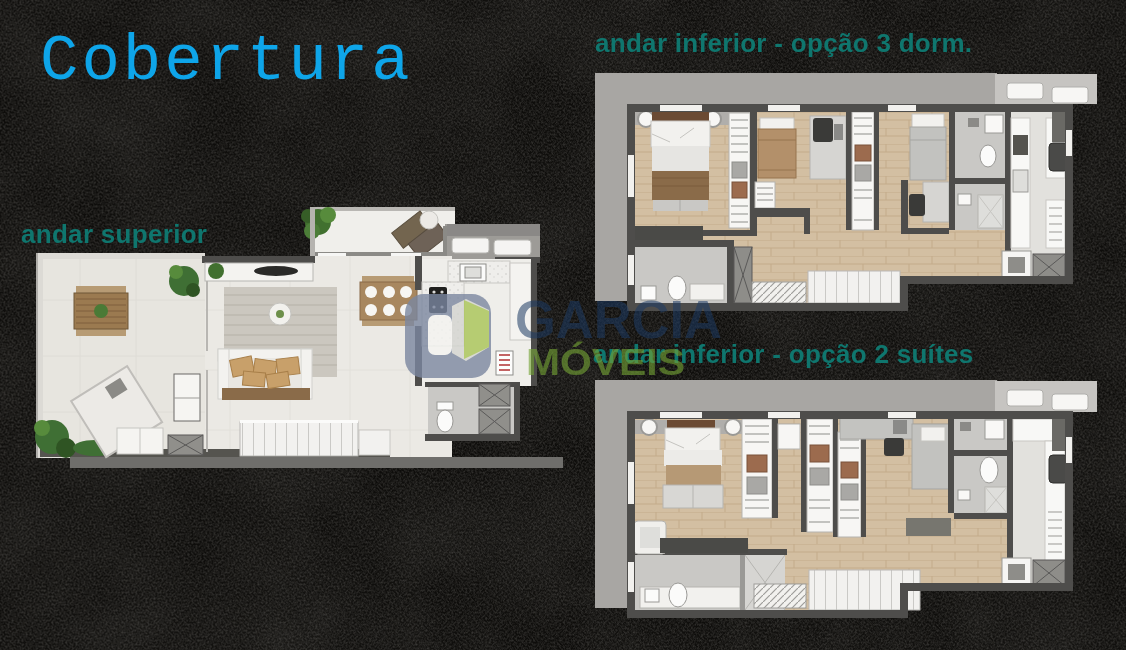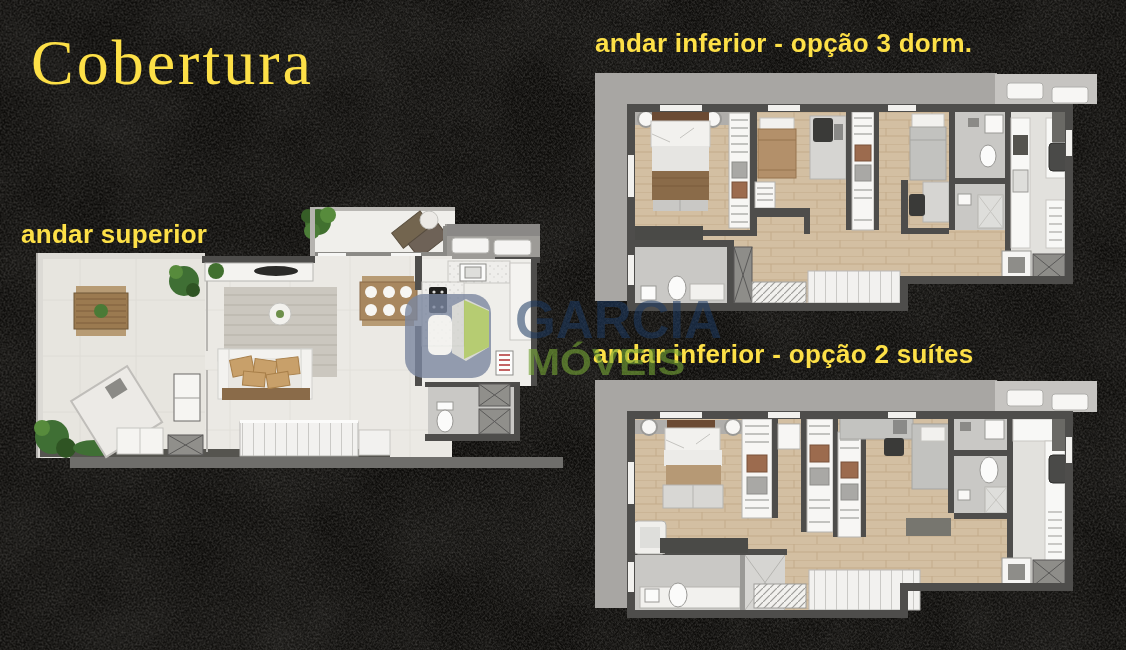--- a/index.html
+++ b/index.html
@@ -1,19 +1,19 @@
 <!DOCTYPE html>
 <html><head>
 <meta charset="utf-8">
 <style>
 html,body{margin:0;padding:0;background:#000;}
 #stage{position:relative;width:1126px;height:650px;background:#0e0d0b;overflow:hidden;font-family:"Liberation Sans",sans-serif;}
 #noise{position:absolute;left:0;top:0;width:1126px;height:650px;}
-.lbl{position:absolute;color:#fde047;font-weight:bold;font-size:26px;letter-spacing:0.3px;white-space:nowrap;}
-#title{position:absolute;left:31px;top:26px;color:#fde047;font-family:Liberation Serif, serif;font-size:64px;letter-spacing:3px;}
+.lbl{position:absolute;color:#0f766e;font-weight:bold;font-size:26px;letter-spacing:0.3px;white-space:nowrap;}
+#title{position:absolute;left:40px;top:26px;color:#0ea5e9;font-family:Liberation Mono, monospace;font-size:64px;letter-spacing:3px;}
 </style>
 </head>
 <body>
 <div id="stage">
 <svg id="noise" width="1126" height="650">
 <filter id="nz">
         <feTurbulence type="fractalNoise" baseFrequency="0.5" numOctaves="2" seed="7" stitchTiles="stitch"></feTurbulence>
         <feColorMatrix type="matrix" values="0 0 0 0 0.6  0 0 0 0 0.58  0 0 0 0 0.55  1.4 0 0 0 -0.45"></feColorMatrix>
       </filter>
 <filter id="nz2">

